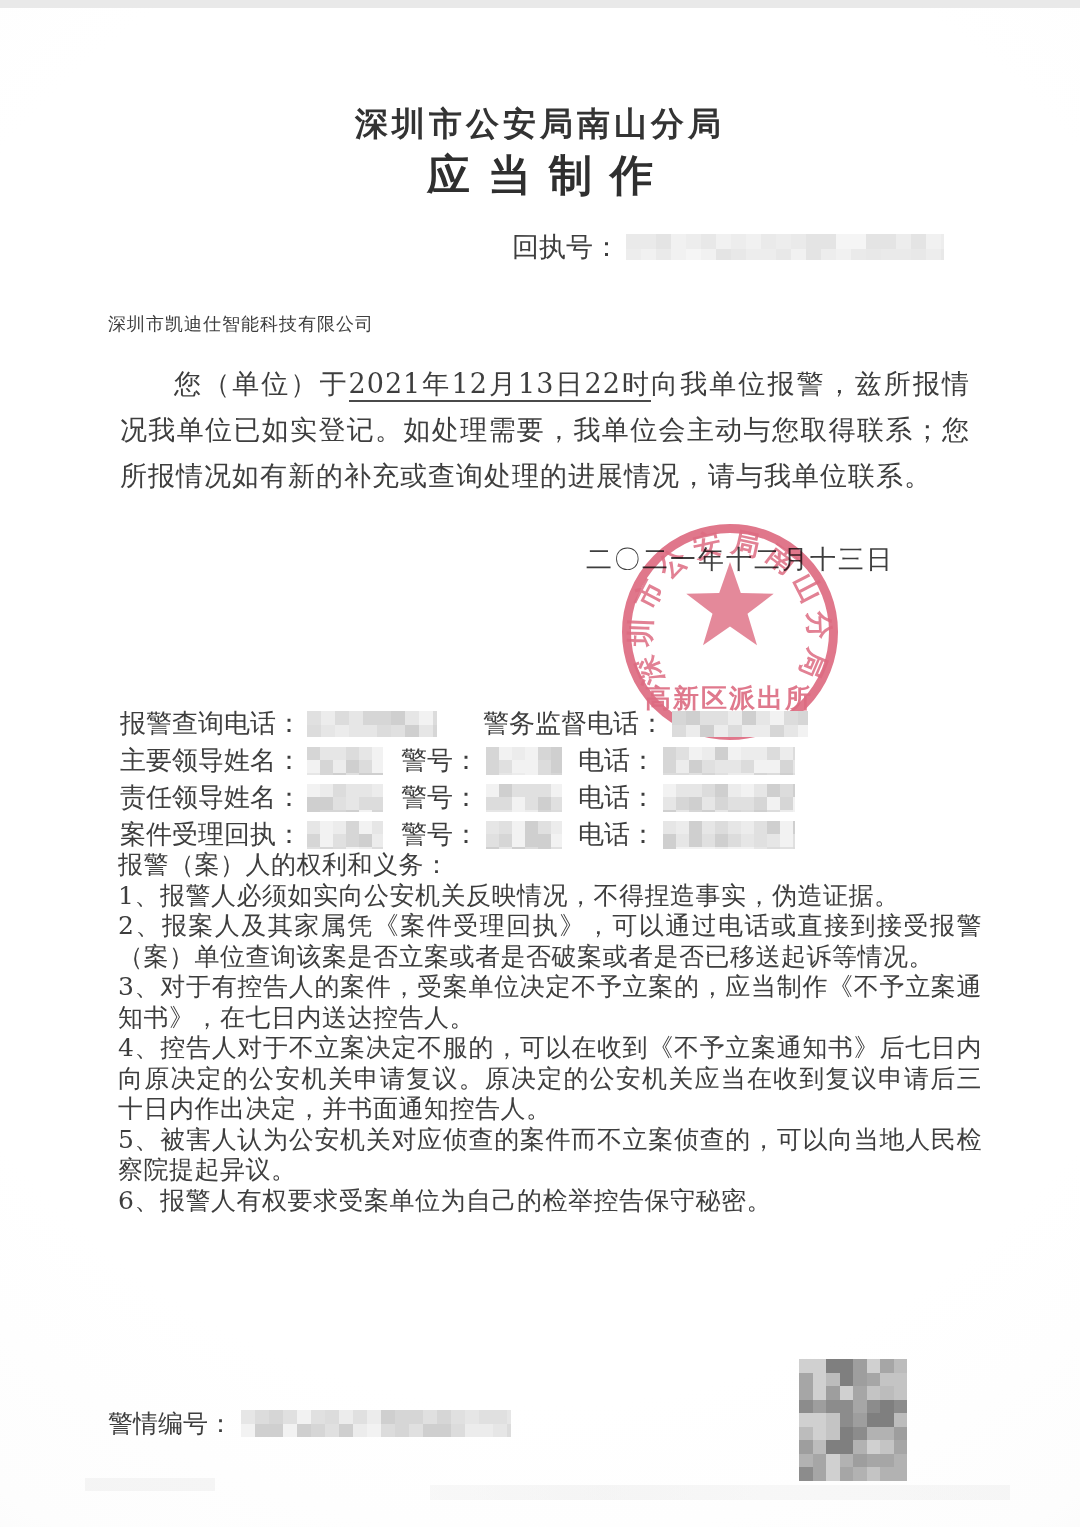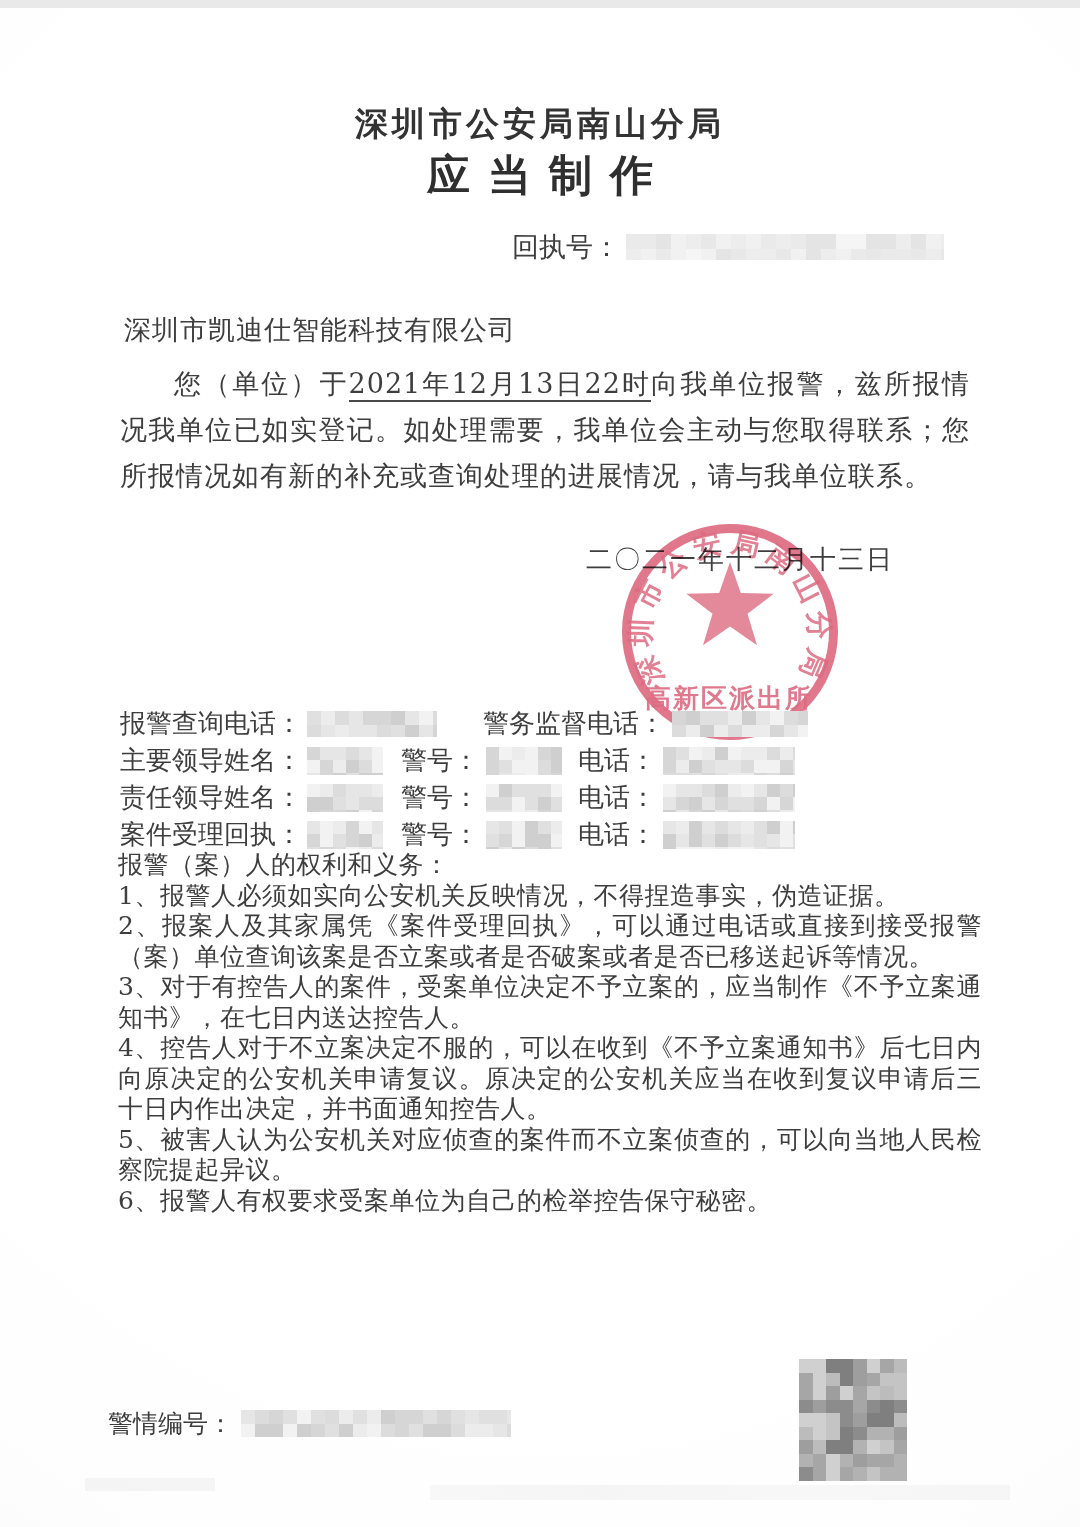--- a/index.html
+++ b/index.html
@@ -22,22 +22,22 @@
   .title {
     position:absolute; top:139px; left:0; width:100%;
     text-align:center; font-size:43px; font-weight:700;
     letter-spacing:18px; padding-left:18px; color:#2f2f2f;
   }
   .receipt-row {
     position:absolute; top:221px; left:512px;
     font-size:27px; white-space:nowrap;
   }
   .recipient {
-    position:absolute; top:304px; left:124px;
-    font-size:27px; letter-spacing:1px;
+    position:absolute; top:304px; left:108px;
+    font-size:18px; letter-spacing:1px;
   }
   .body-para {
     position:absolute; top:353px; left:120px; width:850px;
     font-size:27px; line-height:46px;
     text-align:justify; text-indent:54px; letter-spacing:1px;
   }
   .u-date { border-bottom:2px solid #4a4a4a; padding-bottom:1px; }
   .sig-block {
     position:absolute; top:522px; left:538px; width:404px;
     font-size:26px; line-height:44px; text-align:center;

